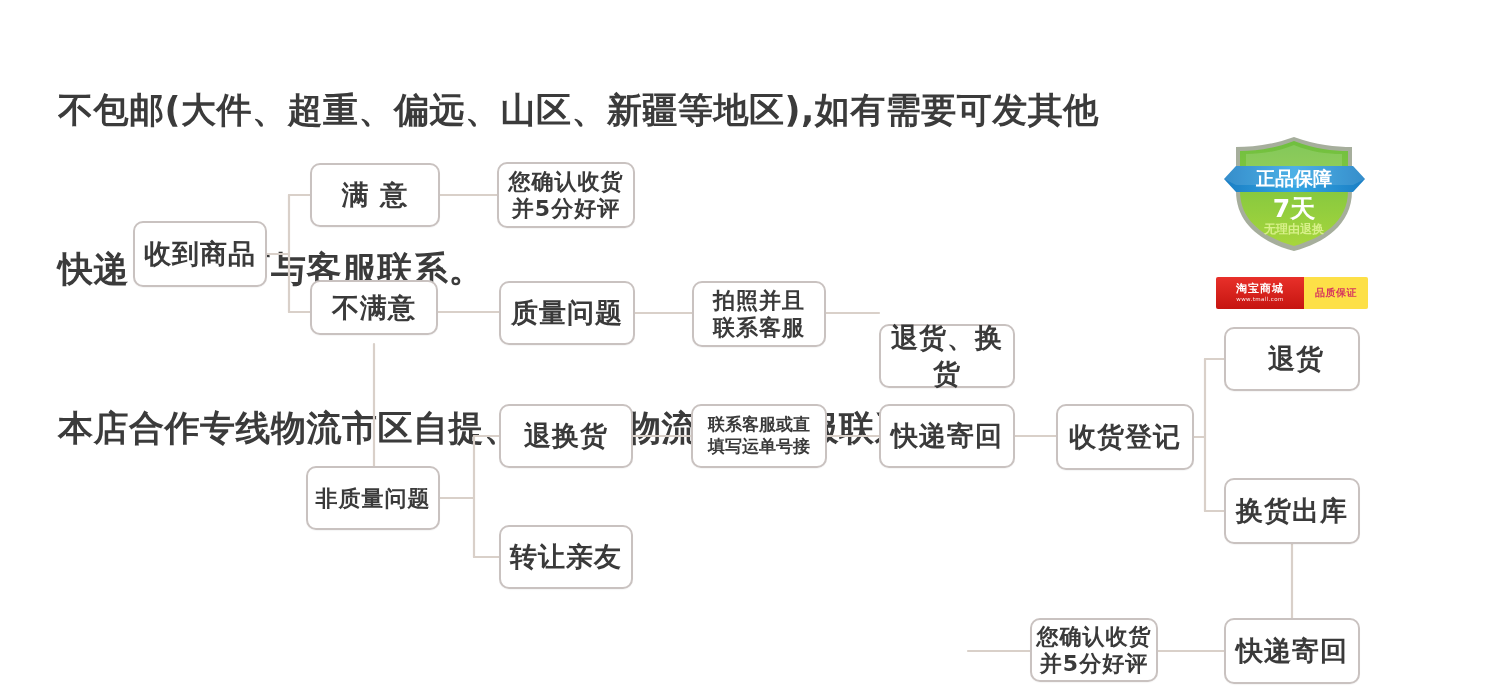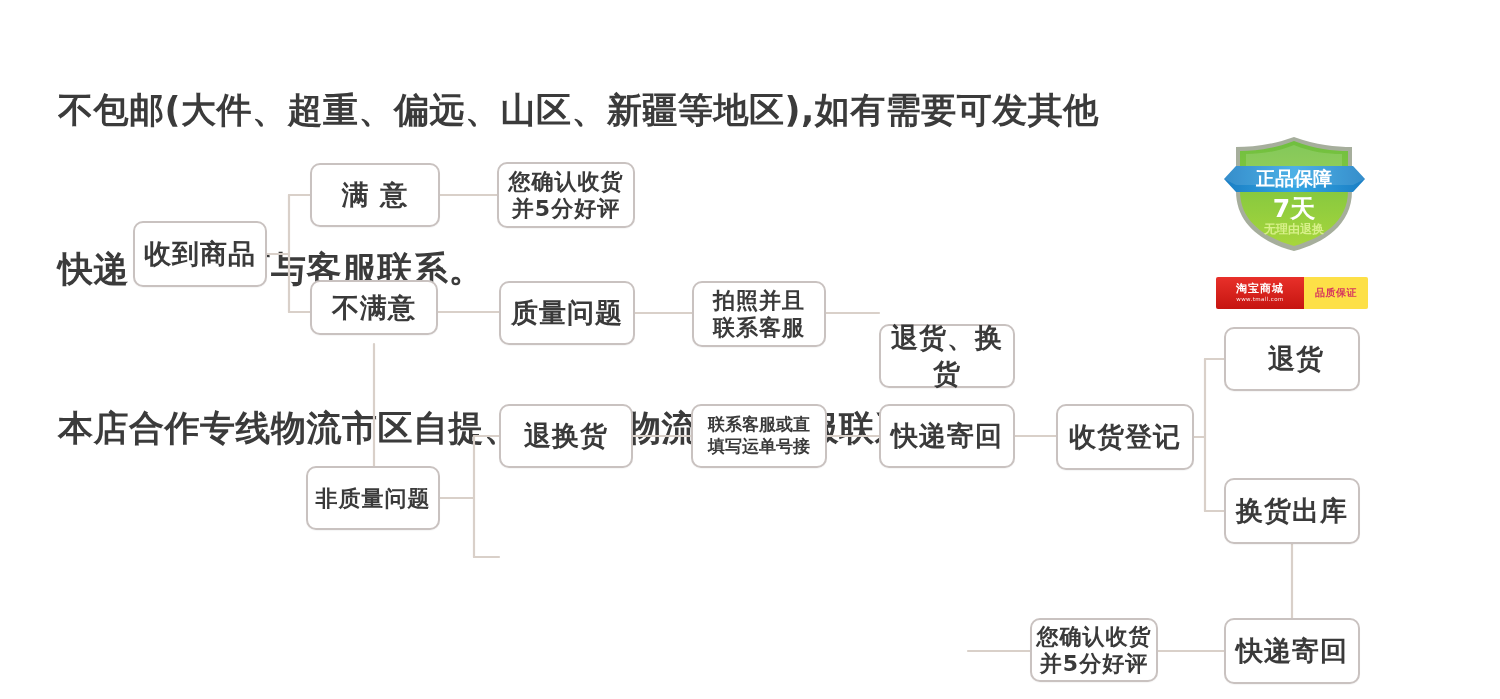--- a/index.html
+++ b/index.html
@@ -145,20 +145,23 @@
   </div>
 
   <div class="node mid" style="left:306px;top:466px;width:134px;height:64px;">
     <span>非质量问题</span>
   </div>
 
   <div class="node big" style="left:499px;top:404px;width:134px;height:64px;">
     <span>退换货</span>
   </div>
 
+  <div class="node big" style="left:499px;top:525px;width:134px;height:64px;">
+    <span>转让亲友</span>
+  </div>
 
   <div class="node small" style="left:691px;top:404px;width:136px;height:64px;white-space:pre-line;">
     <span>联系客服或直
 填写运单号接</span>
   </div>
 
   <div class="node big" style="left:879px;top:404px;width:136px;height:64px;">
     <span>快递寄回</span>
   </div>
 

